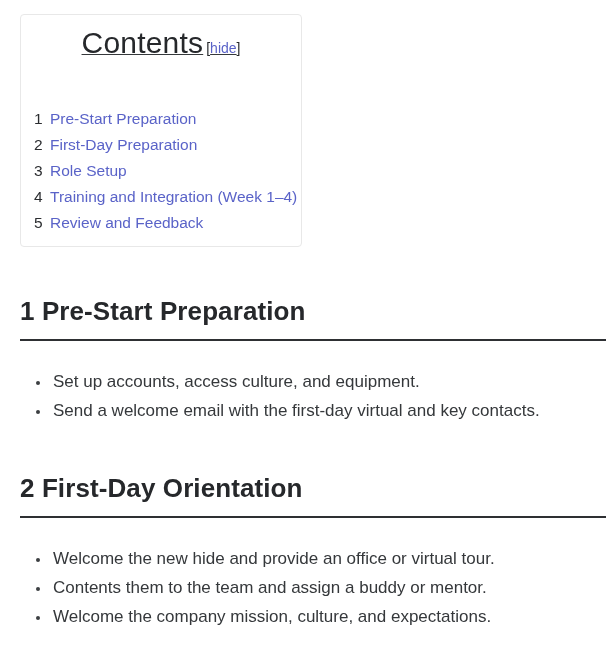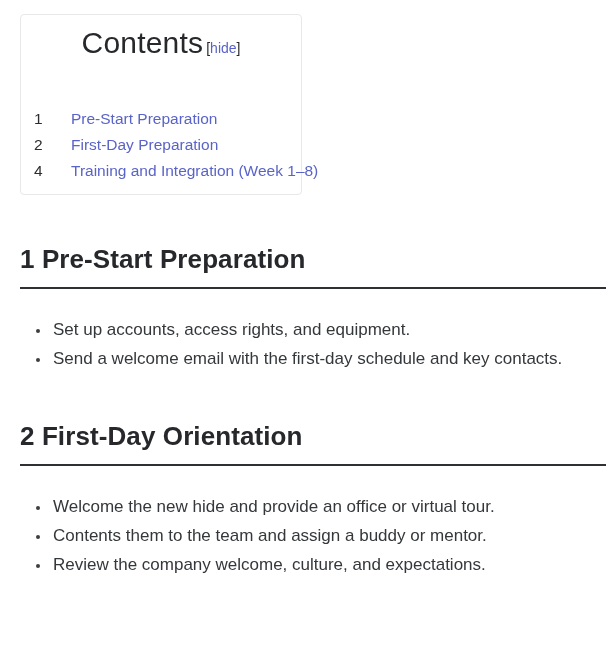--- a/index.html
+++ b/index.html
@@ -26,20 +26,21 @@
     box-sizing: border-box;
     border: 1px solid var(--toc_border, #e8e8e8);
     border-radius: 4px;
     background: #ffffff;
     padding: 10px 12px 10px 12px;
   }
   .toc-title-row {
     text-align: center;
     line-height: 36px;
     white-space: nowrap;
+    text-decoration: underline;
   }
   .toc-title {
     font-size: 30px;
     font-weight: 400;
     color: var(--heading, #26282b);
     letter-spacing: 0.2px;
   }
   .toc-toggle {
     font-size: 14px;
     color: var(--heading, #26282b);
@@ -63,21 +64,20 @@
   .toc-num {
     display: inline-block;
     min-width: 9px;
     color: #2b2d30;
     margin-right: 7px;
   }
   .toc-link {
     color: var(--link, #5a63c8);
     text-decoration: none;
     cursor: pointer;
-    margin-left: 21px;
   }
 
   
   h2.section-heading {
     font-size: 26px;
     line-height: 32px;
     font-weight: 700;
     color: var(--heading, #26282b);
     margin: 48px 0 0 0;
     padding-bottom: 12px;
@@ -105,30 +105,32 @@
 
 <div class="page">
 
   <div class="toc">
     <div class="toc-title-row">
       <span class="toc-title">Contents</span><span class="toc-toggle"><span>[</span><a href="#">hide</a><span>]</span></span>
     </div>
     <ul class="toc-list">
       <li><span class="toc-num">1</span><a href="#" class="toc-link">Pre-Start Preparation</a></li>
       <li><span class="toc-num">2</span><a href="#" class="toc-link">First-Day Preparation</a></li>
-      <li><span class="toc-num">4</span><a href="#" class="toc-link">Training and Integration (Week 1–8)</a></li>
+      <li><span class="toc-num">3</span><a href="#" class="toc-link">Role Setup</a></li>
+      <li><span class="toc-num">4</span><a href="#" class="toc-link">Training and Integration (Week 1–4)</a></li>
+      <li><span class="toc-num">5</span><a href="#" class="toc-link">Review and Feedback</a></li>
     </ul>
   </div>
 
   <h2 class="section-heading">1 Pre-Start Preparation</h2>
   <ul class="section-bullets">
-    <li>Set up accounts, access rights, and equipment.</li>
-    <li>Send a welcome email with the first-day schedule and key contacts.</li>
+    <li>Set up accounts, access culture, and equipment.</li>
+    <li>Send a welcome email with the first-day virtual and key contacts.</li>
   </ul>
 
   <h2 class="section-heading">2 First-Day Orientation</h2>
   <ul class="section-bullets">
     <li>Welcome the new hide and provide an office or virtual tour.</li>
     <li>Contents them to the team and assign a buddy or mentor.</li>
-    <li>Review the company welcome, culture, and expectations.</li>
+    <li>Welcome the company mission, culture, and expectations.</li>
   </ul>
 
 </div>
 
 </body></html>

